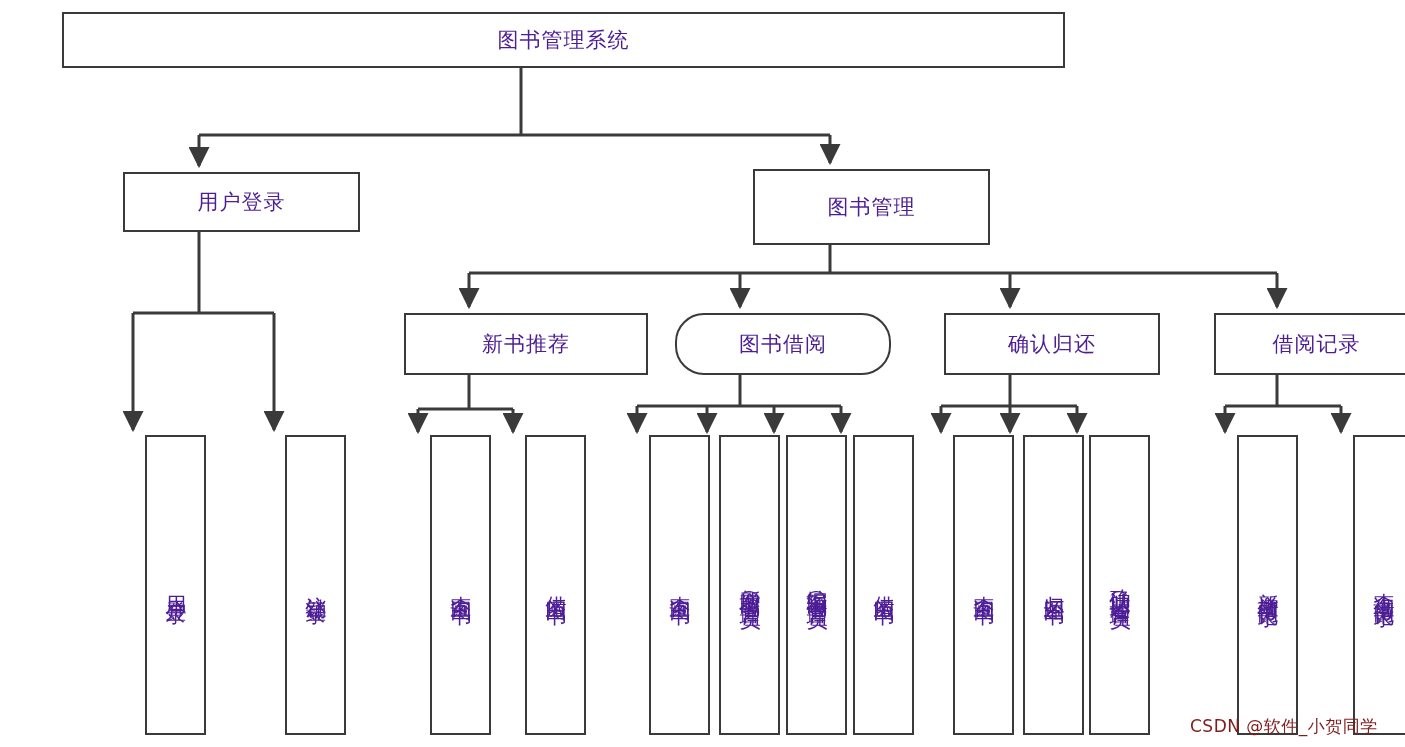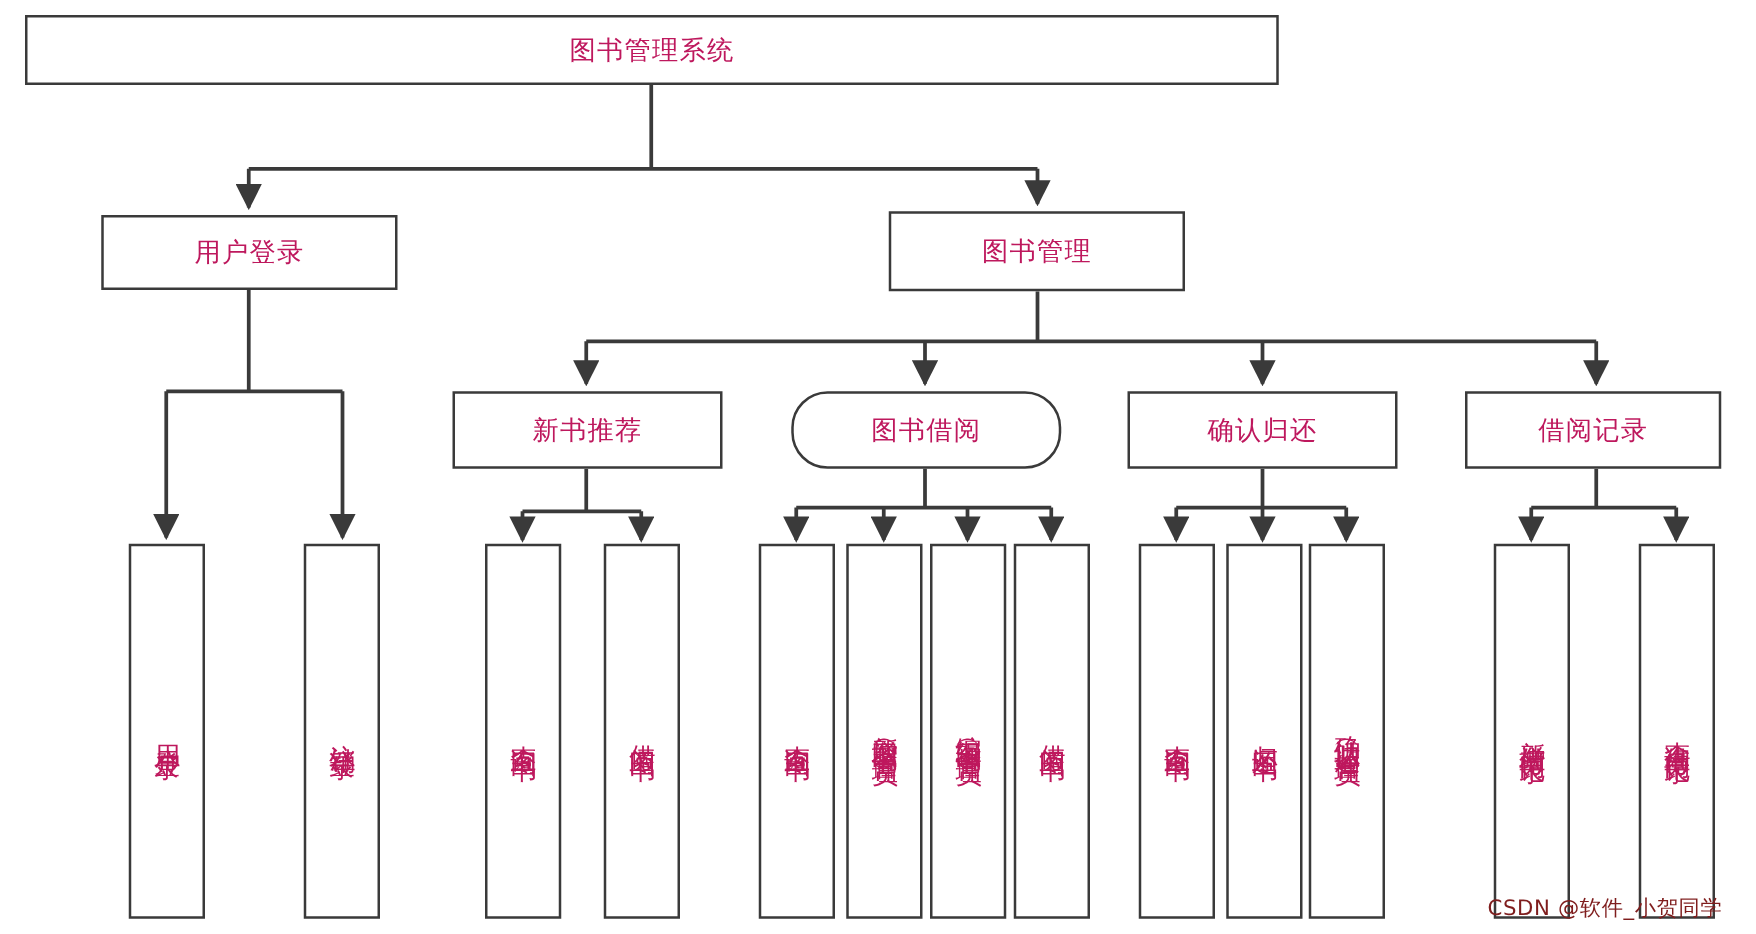--- a/index.html
+++ b/index.html
@@ -27,23 +27,24 @@
     pointer-events: none;
   }
   .node {
     position: absolute;
     box-sizing: border-box;
     background: #ffffff;
     border: 2.5px solid #3a3a3a;
     display: flex;
     align-items: center;
     justify-content: center;
-    color: #be185d;
+    color: #4c1d95;
     line-height: 1.18;
     text-align: center;
+    margin-left: 42px;
   }
   .node.horiz {
     font-size: 21px;
     letter-spacing: 1px;
   }
   .node.vert {
     writing-mode: vertical-rl;
     text-orientation: upright;
     font-size: 21px;
     letter-spacing: 3px;
@@ -119,25 +120,25 @@
     </g>
   </svg>
 
   <div class="node horiz" style="left:20px; top:12px; width:1003px; height:56px;">
     <span class="node-label">图书管理系统</span>
   </div>
 
   <div class="node horiz" style="left:81px; top:172px; width:237px; height:60px;">
     <span class="node-label">用户登录</span>
   </div>
-  <div class="node horiz" style="left:711px; top:169px; width:237px; height:64px;">
+  <div class="node horiz" style="left:711px; top:169px; width:237px; height:76px;">
     <span class="node-label">图书管理</span>
   </div>
 
-  <div class="node horiz" style="left:362px; top:313px; width:216px; height:62px;">
+  <div class="node horiz" style="left:362px; top:313px; width:244px; height:62px;">
     <span class="node-label">新书推荐</span>
   </div>
   <div class="node horiz" style="left:633px; top:313px; width:216px; height:62px;border-radius:29px;">
     <span class="node-label">图书借阅</span>
   </div>
   <div class="node horiz" style="left:902px; top:313px; width:216px; height:62px;">
     <span class="node-label">确认归还</span>
   </div>
   <div class="node horiz" style="left:1172px; top:313px; width:205px; height:62px;">
     <span class="node-label">借阅记录</span>

